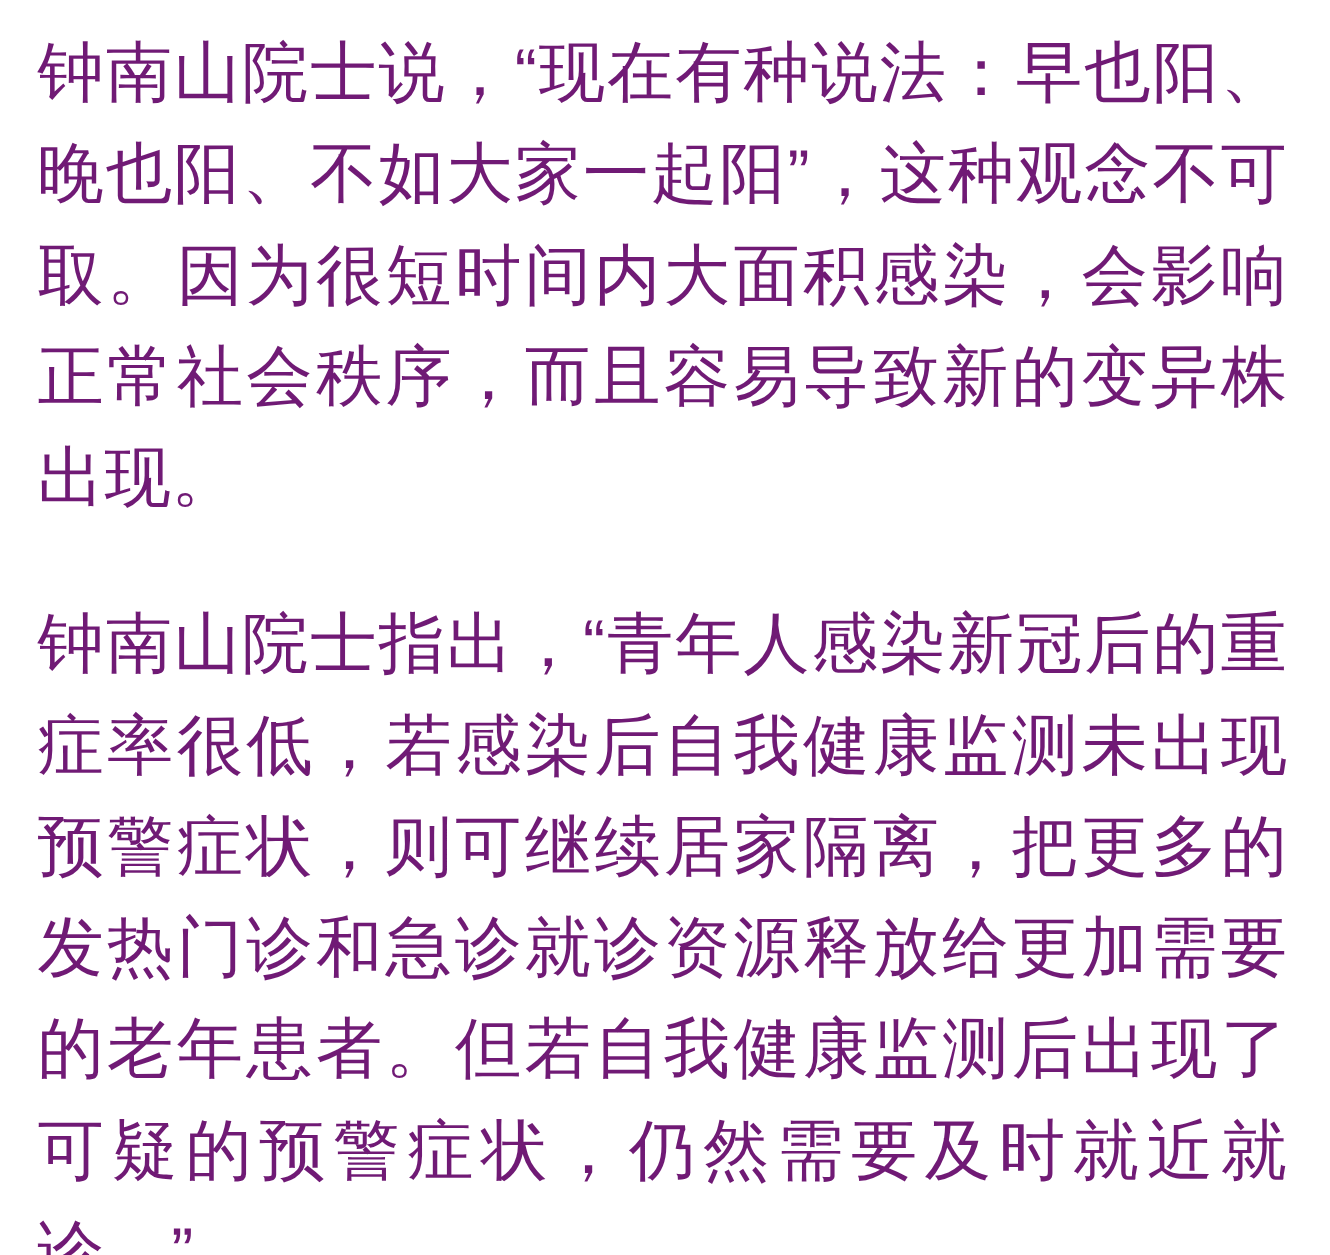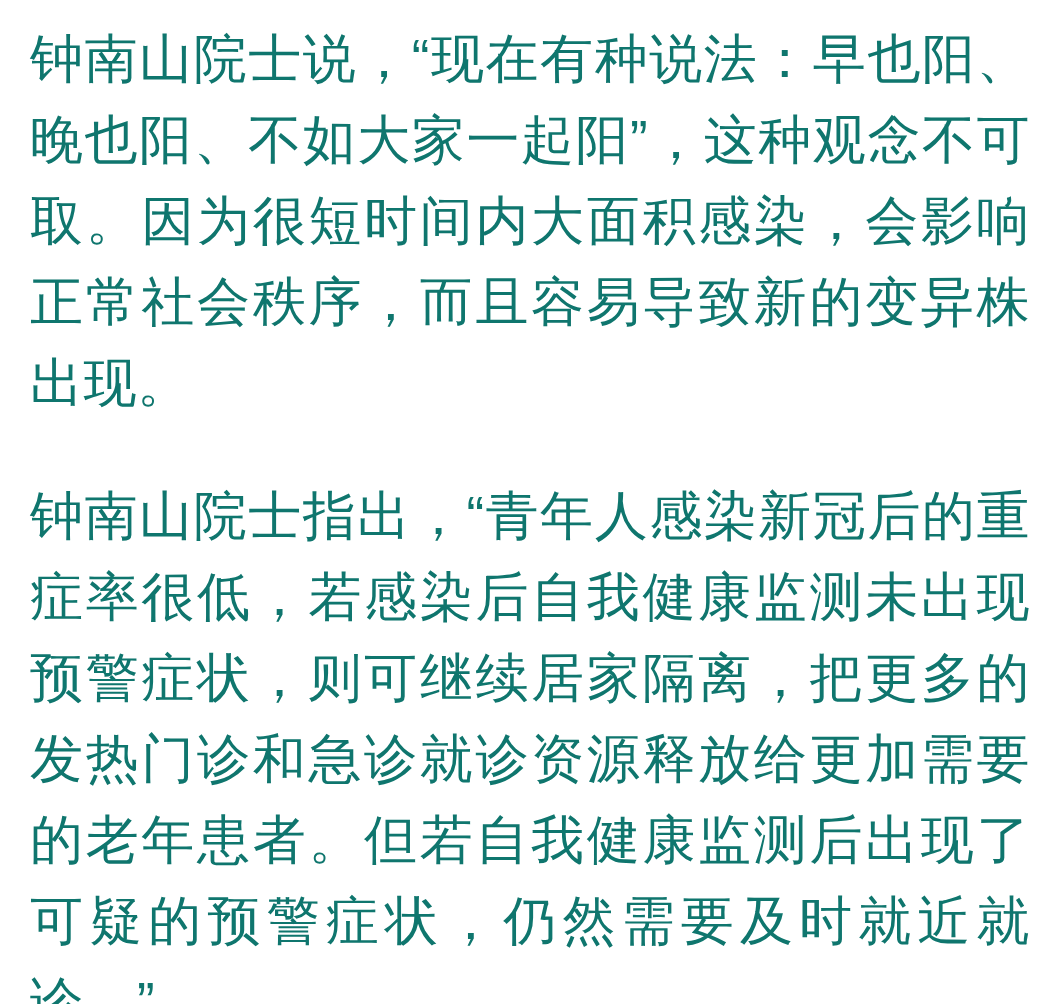--- a/index.html
+++ b/index.html
@@ -14,21 +14,21 @@
     font-family: "Liberation Sans", "DejaVu Sans", sans-serif;
   }
   .article {
     box-sizing: border-box;
     width: 1064px;
     height: 1004px;
     padding: 18px 34px 0 30px;
     background: #ffffff;
   }
   .para {
-    color: #0f766e;
+    color: #701a75;
     font-size: 53px;
     line-height: 81px;
     letter-spacing: 0.5px;
     text-align: justify;
     text-justify: inter-ideograph;
     margin: 0;
     font-weight: 400;
   }
   .para + .para {
     margin-top: 52px;

